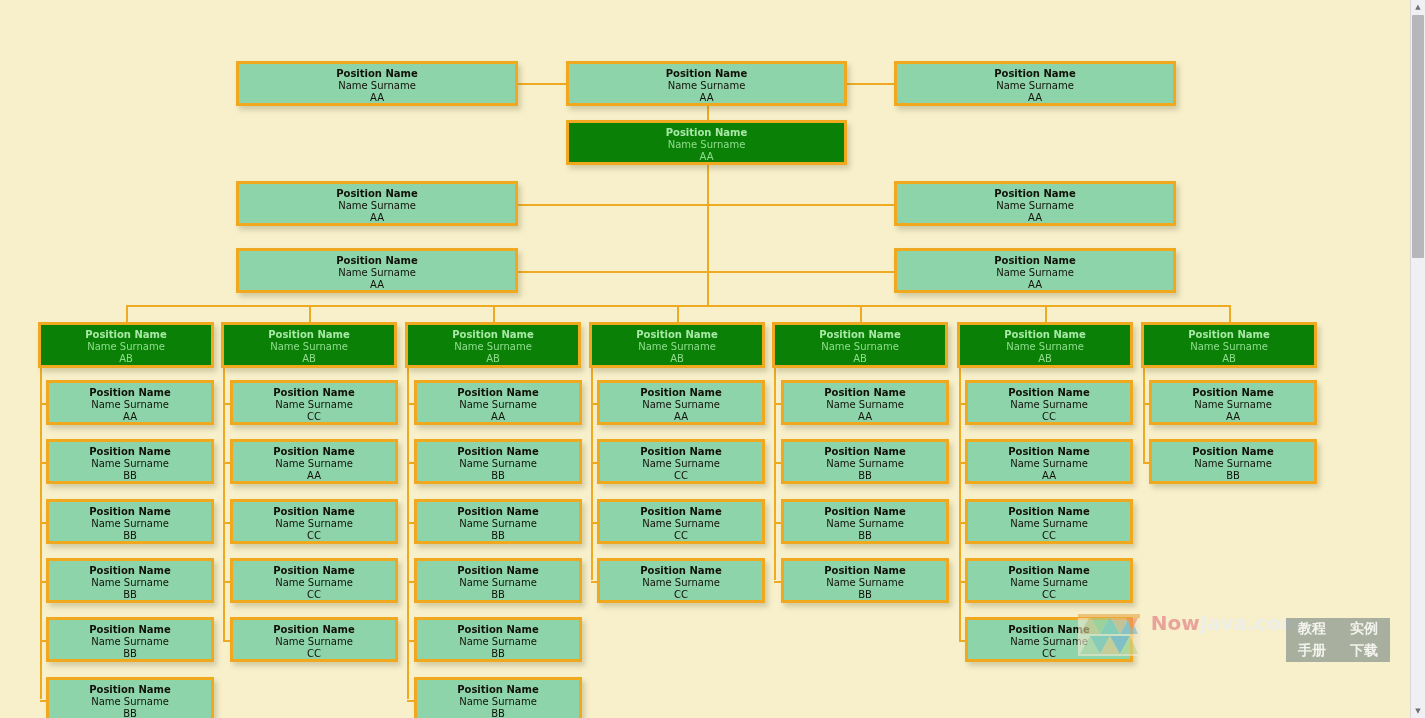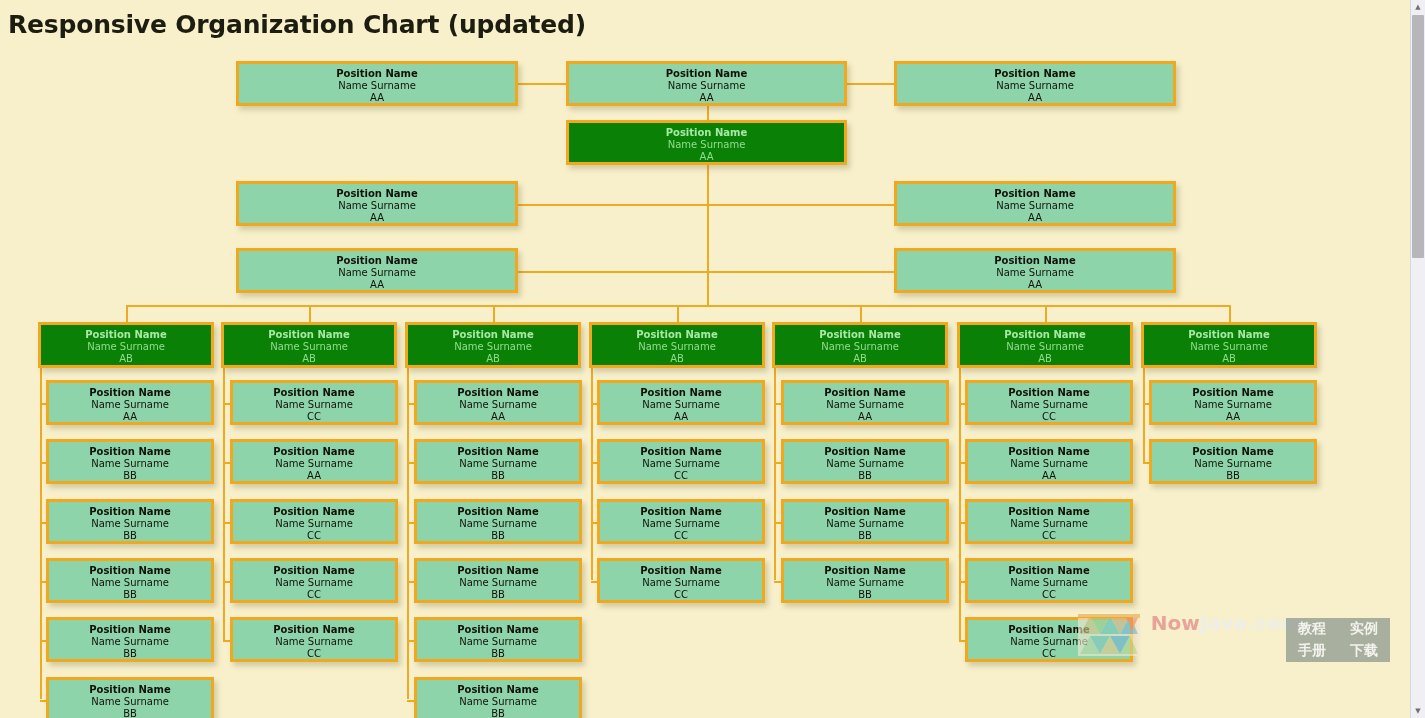--- a/index.html
+++ b/index.html
@@ -175,21 +175,20 @@
     height: 243px;
     background: #b6b6bb;
     border-radius: 1px;
   }
 </style>
 </head>
 <body>
 
 <div id="canvas">
 
-  <div id="page-title">Responsive Organization Chart (updated)</div>
 
   <div id="connectors">
       <div class="line h" style="left: 518px; top: 83px; width: 48px;"></div>
       <div class="line h" style="left: 847px; top: 83px; width: 47px;"></div>
       <div class="line v" style="left: 706.5px; top: 106px; height: 14px;"></div>
       <div class="line v" style="left: 706.5px; top: 165px; height: 141px;"></div>
       <div class="line h" style="left: 518px; top: 204px; width: 188.5px;"></div>
       <div class="line h" style="left: 706.5px; top: 204px; width: 187.5px;"></div>
       <div class="line h" style="left: 518px; top: 271px; width: 188.5px;"></div>
       <div class="line h" style="left: 706.5px; top: 271px; width: 187.5px;"></div>

